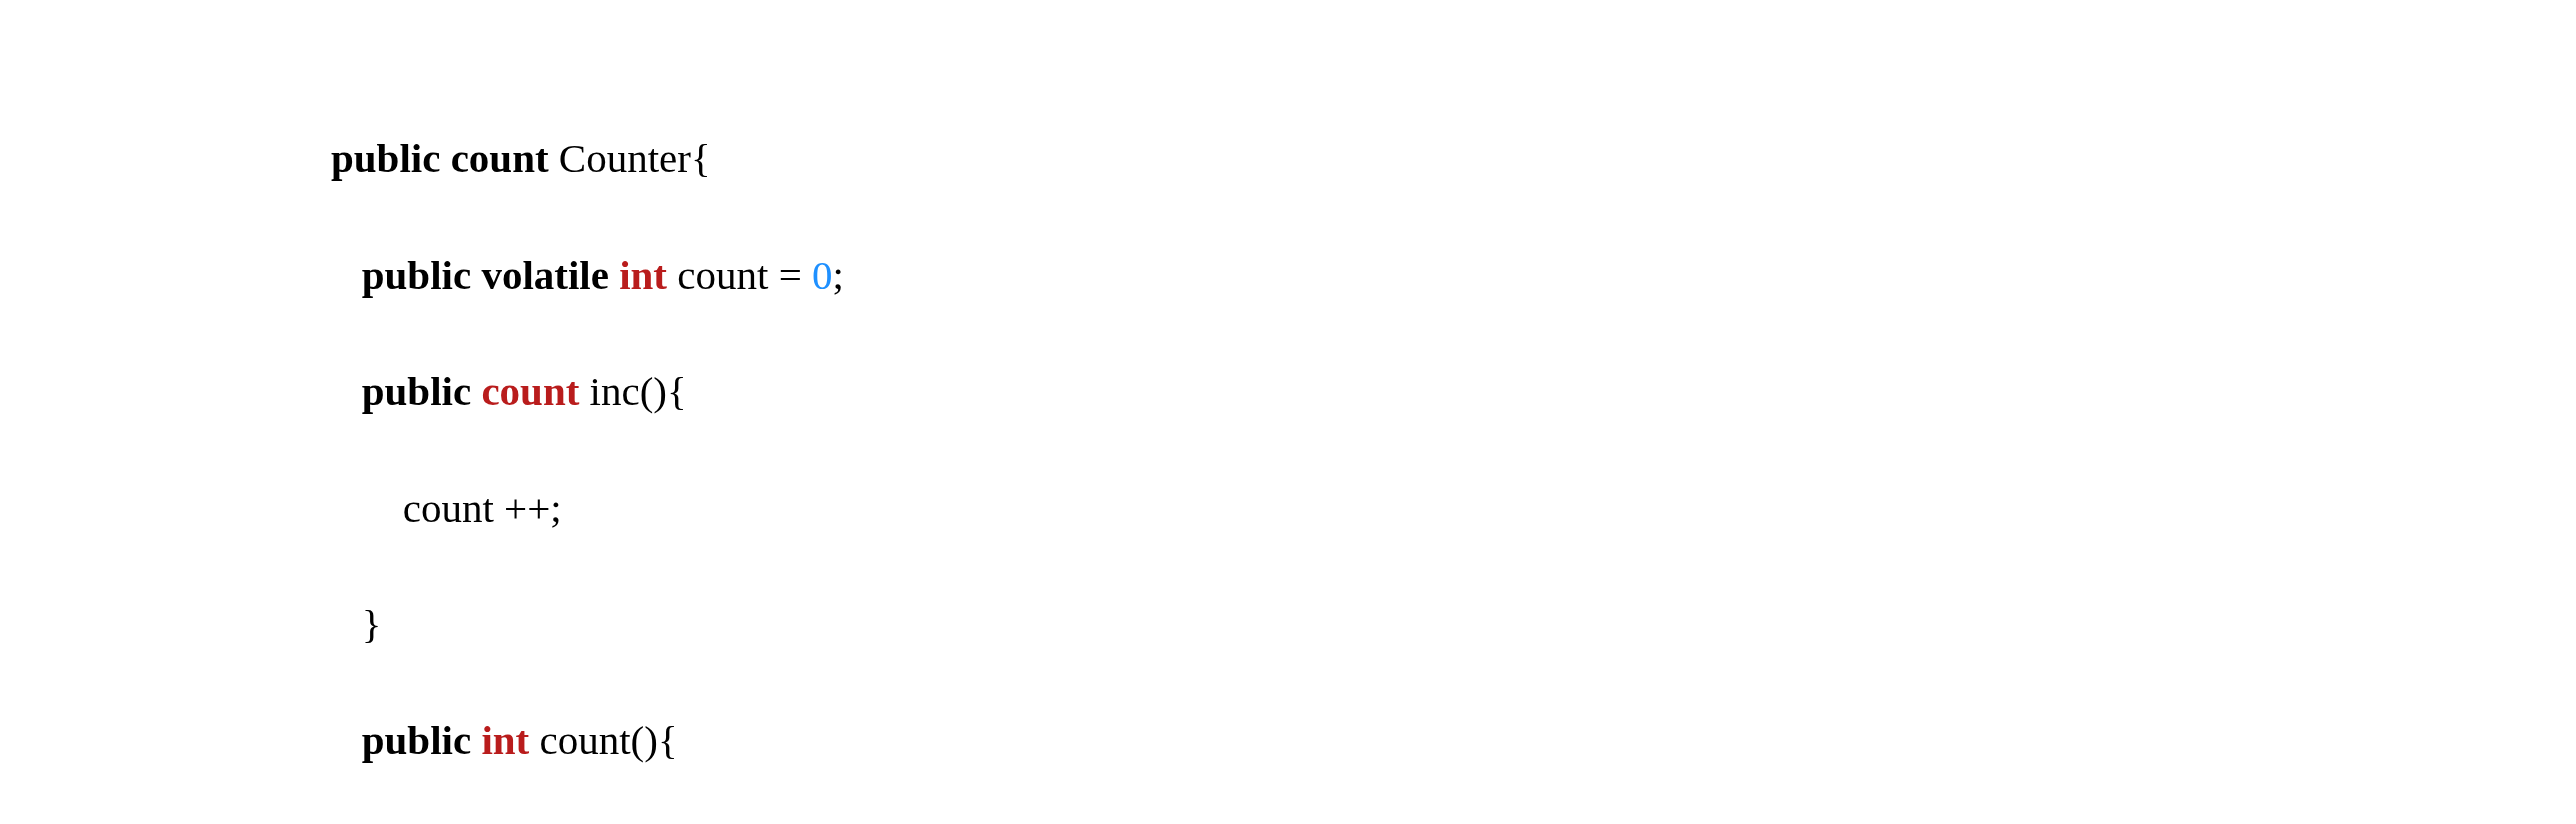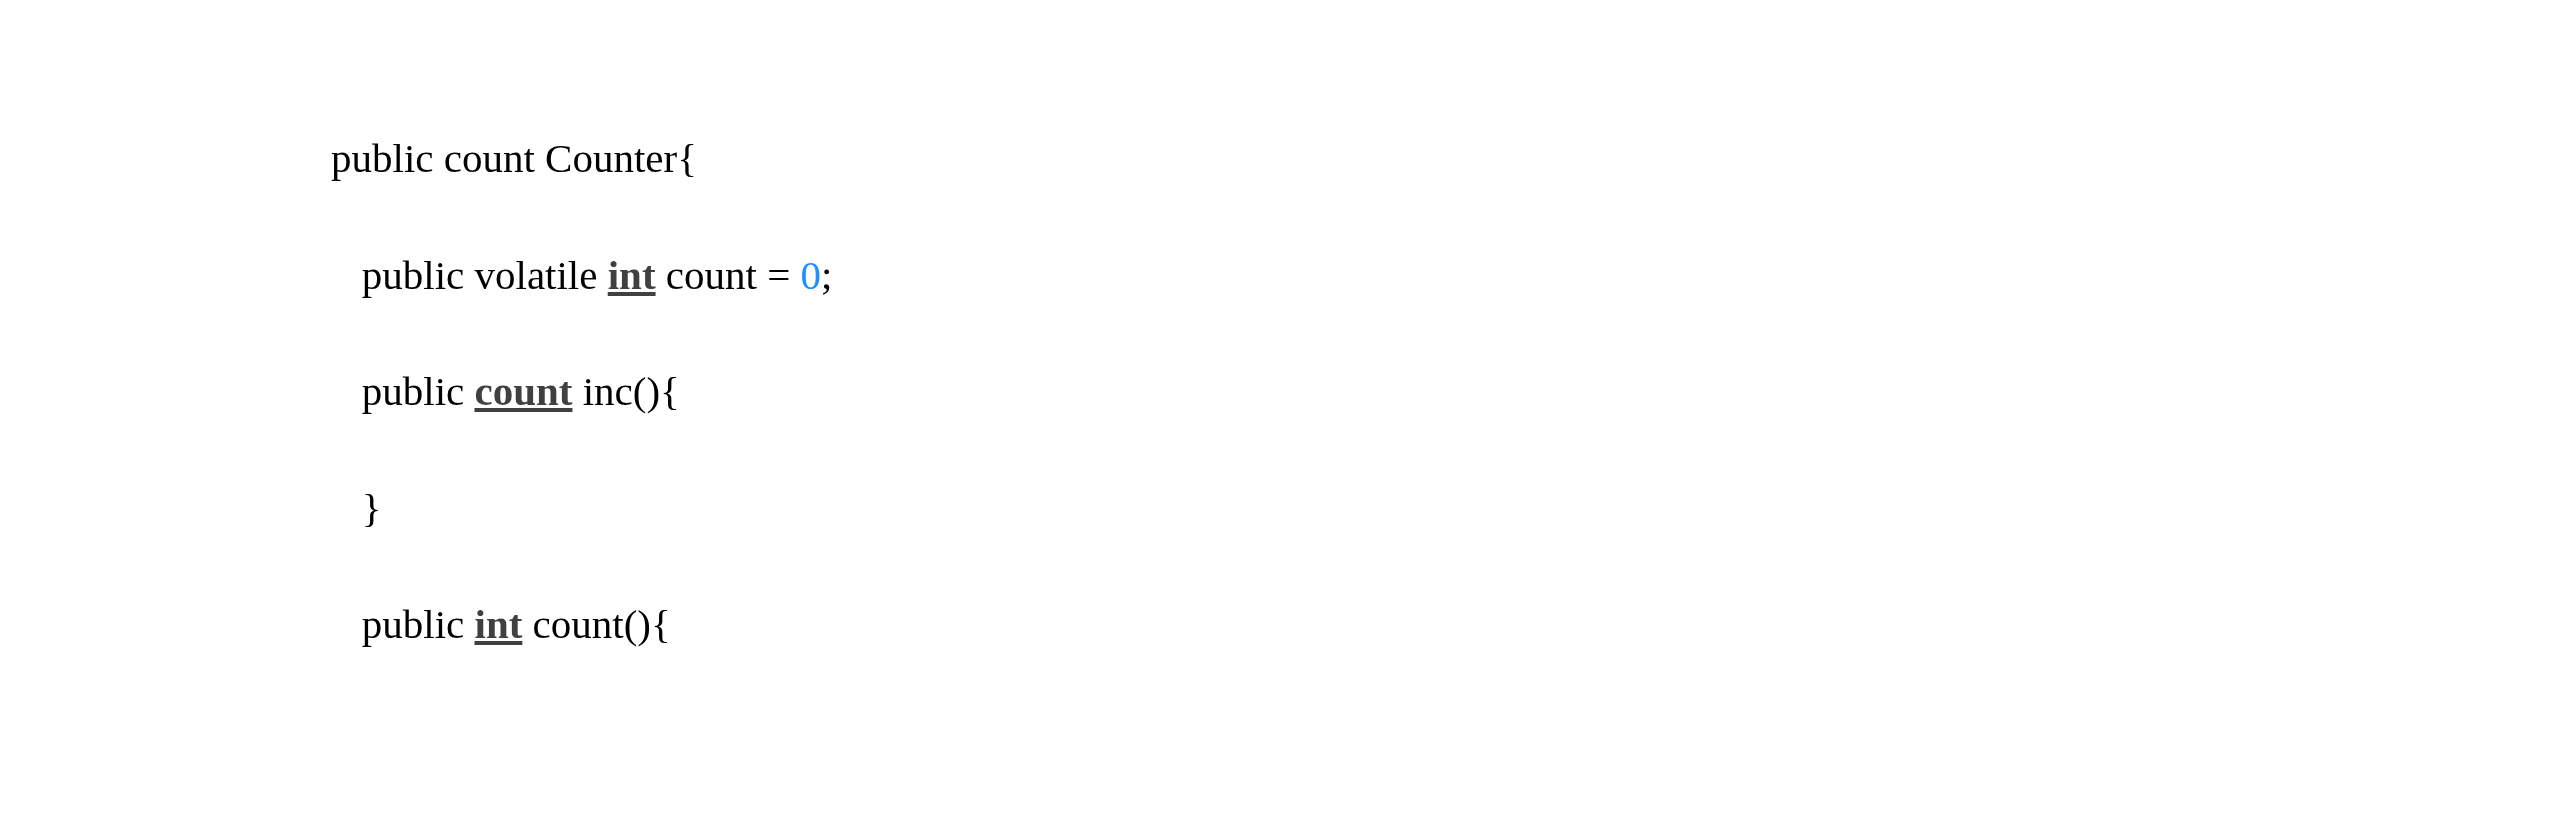--- a/index.html
+++ b/index.html
@@ -13,38 +13,38 @@
   .code-block {
     position: absolute;
     left: 331px;
     top: 71px;
     font-size: 41px;
     line-height: 1.42;
     color: #000000;
     white-space: pre;
   }
   .kw-bold {
-    font-weight: 400;
+    font-weight: 700;
     margin-top: 32px;
   }
   .kw-type {
     font-weight: 700;
-    color: #404040;
-    text-decoration: underline;
+    color: #b91c1c;
   }
   .lit-num {
     color: #1e90ff;
   }
 </style>
 </head>
 <body>
 
 <div class="code-block">
 <div><span class="kw-bold">public</span> <span class="kw-bold">count</span> <span>Counter</span><span>{</span></div>
 <div>   <span class="kw-bold">public</span> <span class="kw-bold">volatile</span> <span class="kw-type">int</span> <span>count</span> <span>=</span> <span class="lit-num">0</span><span>;</span></div>
 <div>   <span class="kw-bold">public</span> <span class="kw-type">count</span> <span>inc</span><span>(){</span></div>
+<div>       <span>count ++;</span></div>
 <div>   <span>}</span></div>
 <div>   <span class="kw-bold">public</span> <span class="kw-type">int</span> <span>count</span><span>(){</span></div>
 
 
 
 </div>
 
 
 </body></html>

